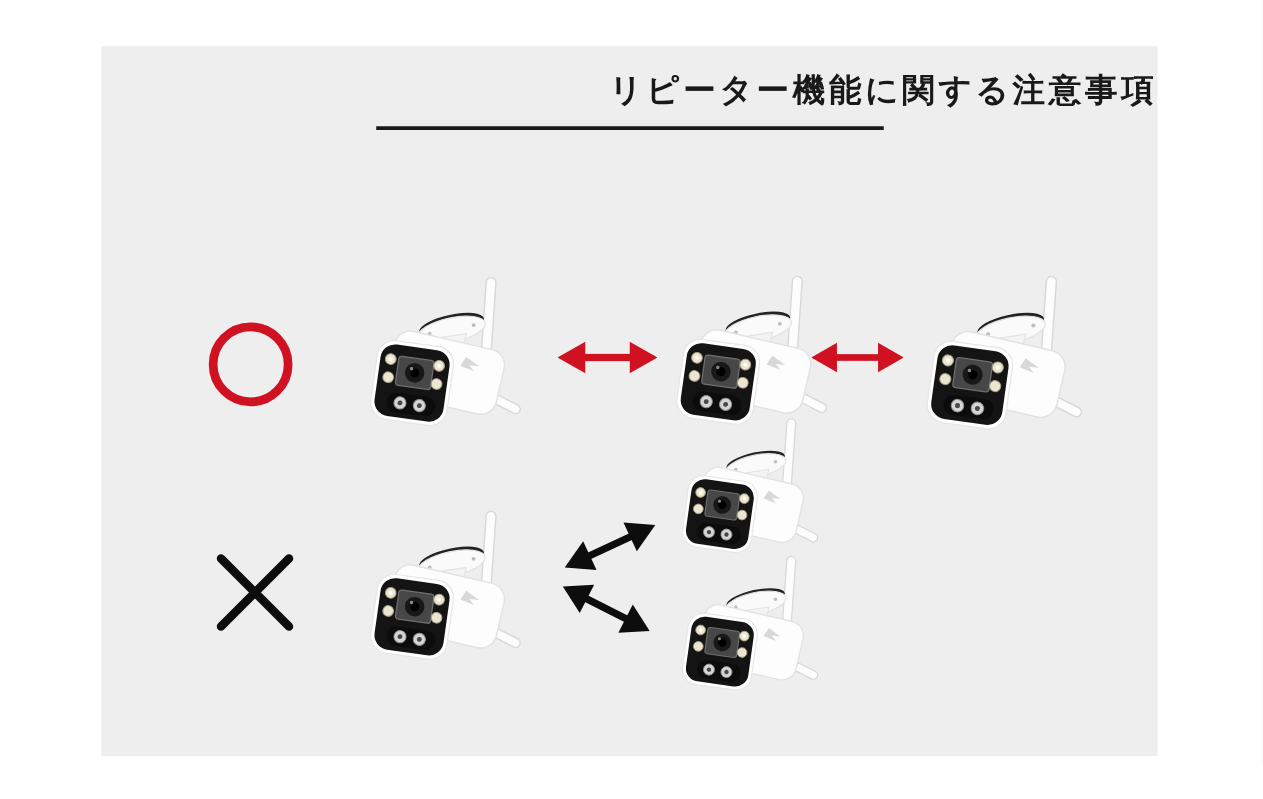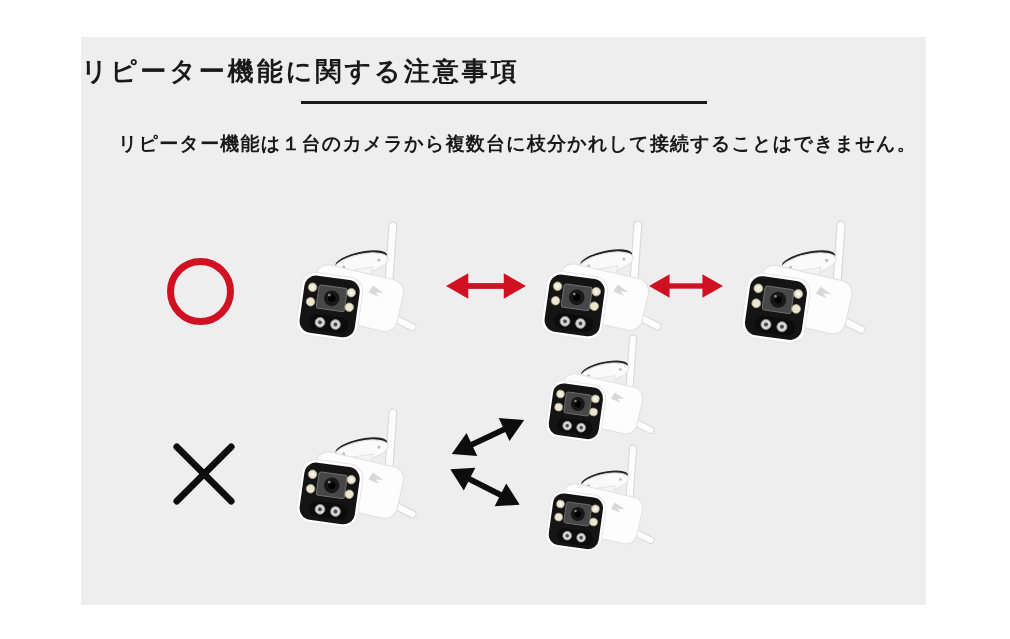--- a/index.html
+++ b/index.html
@@ -17,22 +17,21 @@
     position:relative;
     overflow:hidden;
   }
   .card{
     position:absolute;
     left:81px;top:37px;width:845px;height:568px;
     background:var(--card-background);
   }
   .title-wrap{
     position:absolute;left:0;top:18px;width:100%;
-    text-align:left;
-    font-family:Liberation Serif, serif;
+    text-align:right;
   }
   .title{
     font-size:26px;font-weight:700;color:var(--text-ink);
     letter-spacing:3px;line-height:34px;
   }
   .title-underline{
     width:406px;height:3px;background:var(--text-ink);
     margin:12px auto 0 auto;
   }
   .desc-block{position:absolute;left:37px;top:90px;width:790px;}
@@ -114,21 +113,20 @@
 </svg>
 
 <div class="card">
 
   <div class="title-wrap">
     <h1 class="title">リピーター機能に関する注意事項</h1>
     <div class="title-underline"></div>
   </div>
 
   <div class="desc-block">
-    <p class="desc">リピーター機能は１台のカメラから複数台に枝分かれして接続することはできません。</p>
   </div>
 
   <div class="abs ok-circle"></div>
 
   <svg class="abs cam c1" viewBox="0 0 145 130">
       <use href="#cam-symbol"></use>
     </svg>
 
   <svg class="abs arrow red a1" viewBox="0 0 90 32" preserveAspectRatio="none">
       <use href="#dbl-arrow-symbol"></use>

